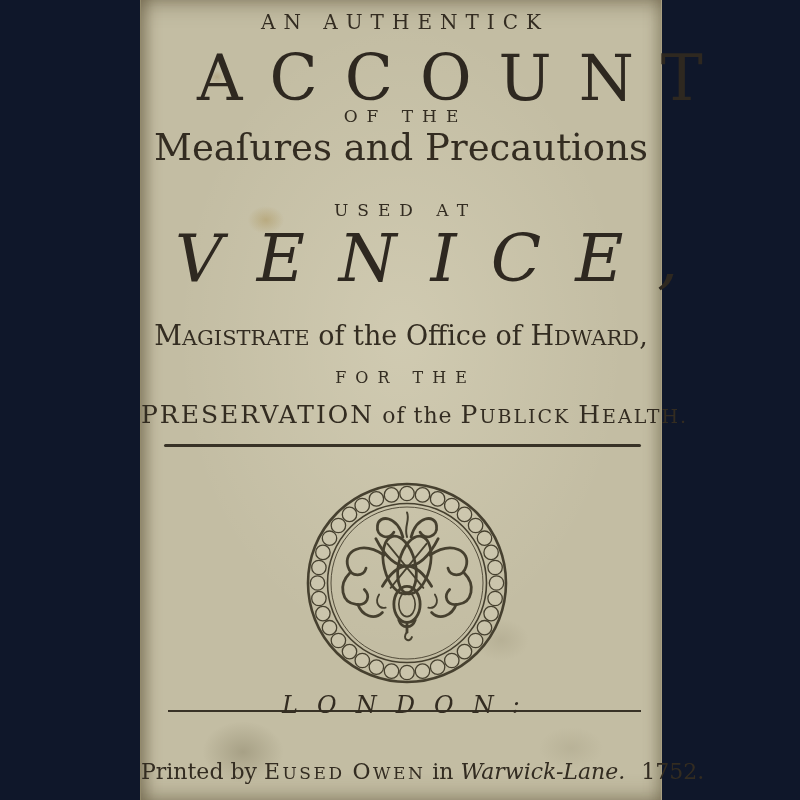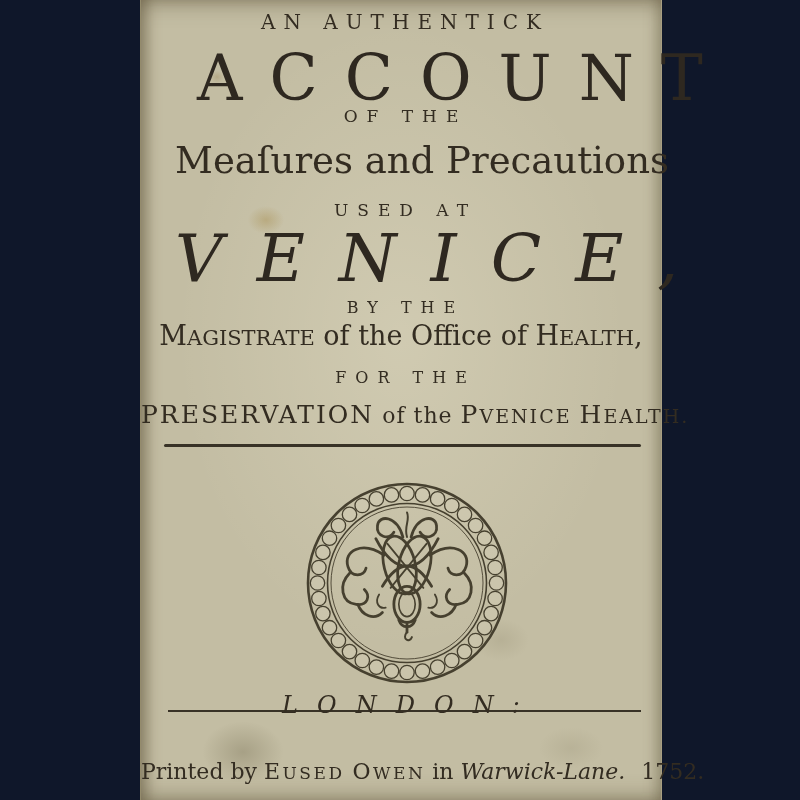--- a/index.html
+++ b/index.html
@@ -17,21 +17,21 @@
           radial-gradient(150% 120% at 50% 50%, rgba(0,0,0,0) 55%, rgba(90,80,52,.30) 100%);
         box-shadow: inset 14px 0 14px -8px rgba(96,86,60,.55),
                     inset -12px 0 14px -8px rgba(96,86,60,.42),
                     inset 0 16px 20px -12px rgba(96,86,60,.50),
                     inset 0 -16px 20px -12px rgba(96,86,60,.45);
         border-left:1px solid #948b6c; border-right:1px solid #a89f82;}
   .line{position:absolute;left:0;width:100%;text-align:center;line-height:1;color:#332c21;white-space:nowrap;}
   .half-title   {top:12px; font-size:20px; letter-spacing:8px;  text-indent:8px;}
   .main-title   {top:47px; font-size:63px; letter-spacing:27px; text-indent:27px; color:#2e2820;padding-left:29px;}
   .connector-1  {top:108px;font-size:17px; letter-spacing:9px;  text-indent:9px;}
-  .subtitle     {top:142px;font-size:37px;padding-left:21px;}
+  .subtitle     {top:129px;font-size:37px;}
   .connector-2  {top:202px;font-size:17px; letter-spacing:9px;  text-indent:9px;}
   .city-title   {top:226px;font-size:66px; letter-spacing:34px; text-indent:34px; font-style:italic; color:#2e2820;}
   .connector-3  {top:300px;font-size:16px; letter-spacing:9px;  text-indent:9px;}
   .magistrate   {top:322px;font-size:27px;}
   .connector-4  {top:370px;font-size:16px; letter-spacing:9px;  text-indent:9px;}
   .preservation {top:402px;font-size:25px; letter-spacing:2px;}
   .london       {top:693px;font-size:24px; letter-spacing:19px; text-indent:19px; font-style:italic;}
   .imprint      {top:761px;font-size:22px;}
   .bc{font-size:1em;}
   .magistrate .sc{font-size:21px;}
@@ -58,30 +58,29 @@
     <div class="line main-title">ACCOUNT</div>
 
     <div class="line connector-1">OF THE</div>
 
     <div class="line subtitle">Meaſures and Precautions</div>
 
     <div class="line connector-2">USED AT</div>
 
     <div class="line city-title">VENICE,</div>
 
-    <div class="line connector-3">BY THE</div>
 
     <div class="line magistrate">
-      <span class="bc">M</span><span class="sc">AGISTRATE</span><span> of the Office of </span><span class="bc">H</span><span class="sc">EALTH</span><span class="bc">,</span>
+      <span class="bc">M</span><span class="sc">AGISTRATE</span><span> of the Office of </span><span class="bc">H</span><span class="sc">DWARD</span><span class="bc">,</span>
     </div>
 
     <div class="line connector-4">FOR THE</div>
 
     <div class="line preservation">
-      <span>PRESERVATION</span><span class="rm"> of the </span><span class="bc">P</span><span class="sc">VENICE </span><span class="bc">H</span><span class="sc">EALTH.</span>
+      <span>PRESERVATION</span><span class="rm"> of the </span><span class="bc">P</span><span class="sc">UBLICK </span><span class="bc">H</span><span class="sc">EALTH.</span>
     </div>
 
     <div class="rule rule-thick"></div>
 
     <div class="ornament">
       <svg viewBox="-101 -101 202 202">
         <g stroke="#46402f" fill="none">
           <circle cx="0" cy="0" r="99" stroke-width="2.6"></circle>
           <circle cx="0" cy="0" r="79.5" stroke-width="1.6"></circle>
           <circle cx="0" cy="0" r="76" stroke-width="0.9"></circle>

